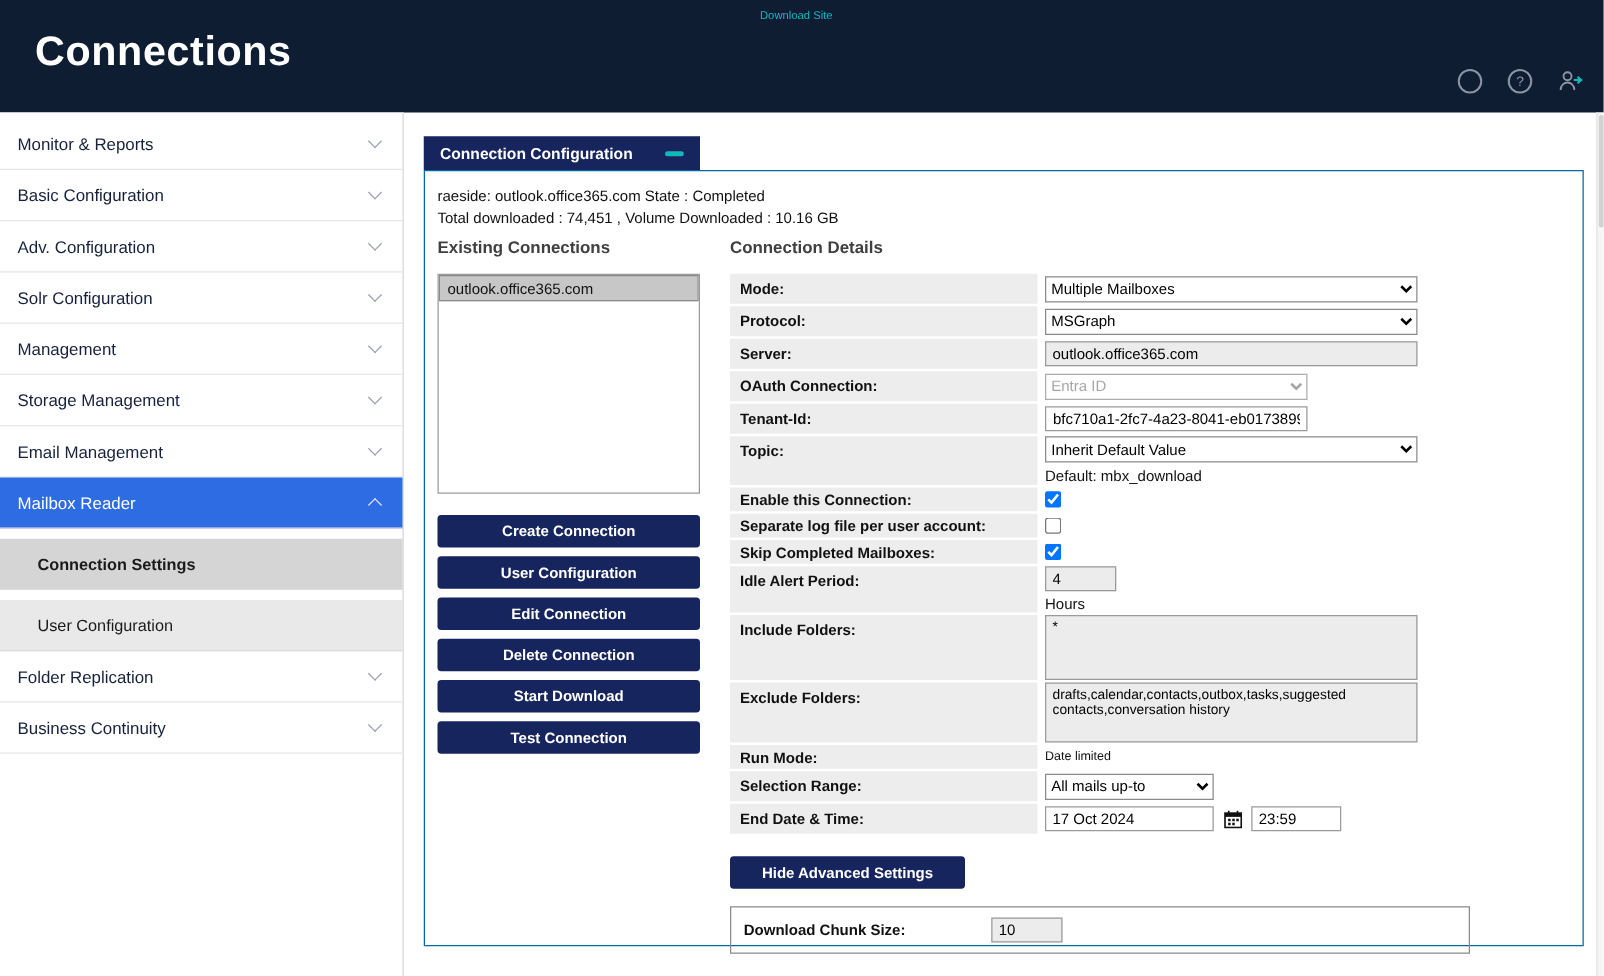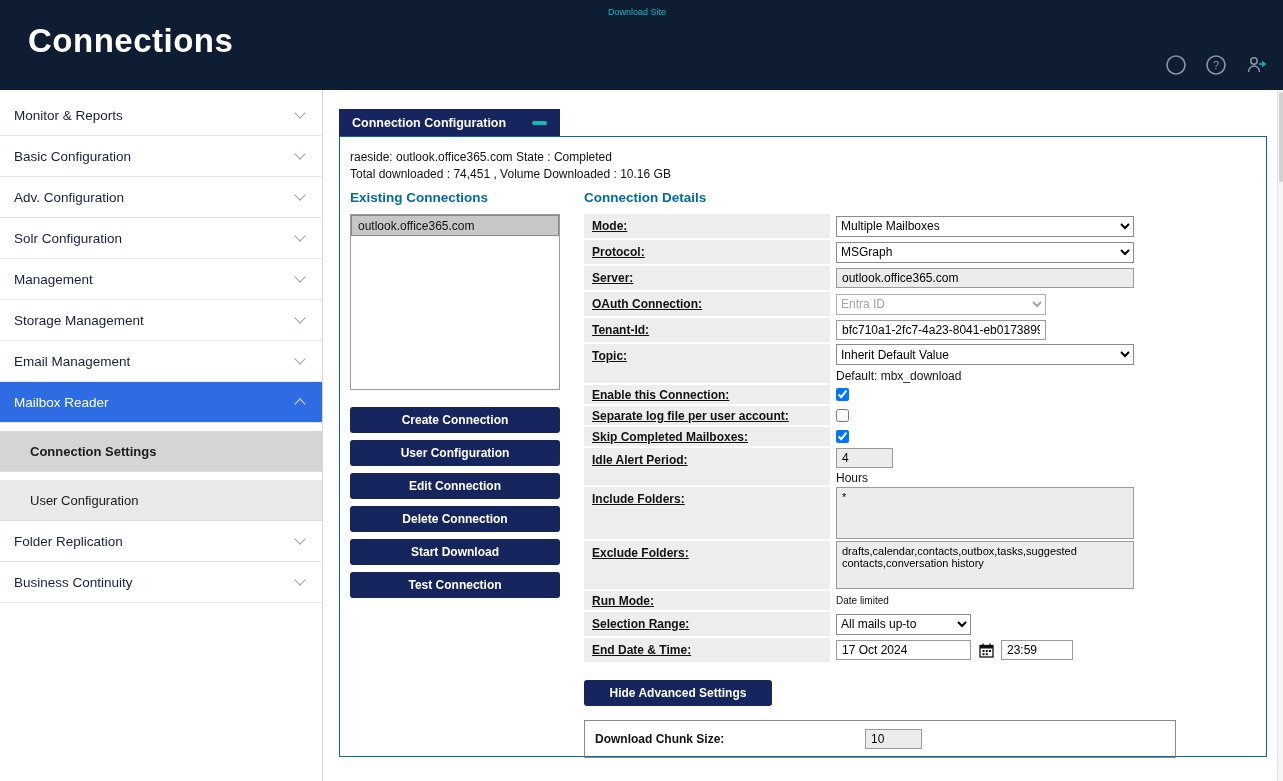--- a/index.html
+++ b/index.html
@@ -30,53 +30,53 @@
   .nav-sub.other  { background:#e9e9e9; }
 
   
   .tab { position:absolute; left:339px; top:109px; width:221px; height:27px; background:#17255f; color:#fff;
          display:flex; align-items:center; justify-content:space-between; padding:0 13px; font-size:12.5px; font-weight:bold; cursor:pointer; }
   .collapse { width:15px; height:4px; background:#14b8b8; border-radius:2px; cursor:pointer; }
   .panel { position:absolute; left:339px; top:136px; width:928px; height:621px; border:1px solid #0369a1; background:#fff; }
   .status1 { position:absolute; left:10px; top:13px; font-size:12px; }
   .status2 { position:absolute; left:10px; top:30px; font-size:12px; }
 
-  .colhead { margin:0 0 9px 0; font-size:13.5px; color:#0369a1; font-weight:bold; }
+  .colhead { margin:0 0 14px 0; font-size:13.5px; color:#404040; font-weight:bold; }
 
   .leftcol { position:absolute; left:10px; top:53px; width:210px; }
   .listbox { width:210px; height:176px; border:1px solid #9a9a9a; background:#fff; overflow:hidden; margin-bottom:17px; }
   .listitem { font-size:12px; padding:3px 6px; cursor:default; }
   .listitem.sel { background:#c7c7c7; }
   .navybtn { display:block; width:210px; height:26px; margin-bottom:7px; background:#17255f; color:#fff;
              font-weight:bold; font-size:12px; border:none; border-radius:3px; cursor:pointer; font-family:inherit; }
 
   .rightcol { position:absolute; left:244px; top:53px; width:600px; }
   .frow { display:flex; margin-bottom:2px; align-items:stretch; }
-  .flabel { width:246px; min-width:246px; background:#ededed; font-size:12px; font-weight:bold; padding:5px 8px;text-decoration:underline; }
+  .flabel { width:246px; min-width:246px; background:#ededed; font-size:12px; font-weight:bold; padding:5px 8px; }
   .slim .flabel { padding:2.5px 8px; }
   .ffield { margin-left:6px; display:flex; flex-direction:column; justify-content:center; }
   .ffield.hrow { flex-direction:row; align-items:center; gap:6px; }
 
   .sel { font-family:inherit; font-size:12px; height:21px; border:1px solid #8b8b8b; background:#fff; }
   .w298 { width:298px; } .w210 { width:210px; } .w135 { width:135px; }
   .txt { font-family:inherit; font-size:12px; height:20px; border:1px solid #9a9a9a; padding:1px 5px; background:#fff; }
   .gray { background:#ececec; }
   .txtarea { width:298px; background:#ececec; border:1px solid #9a9a9a; font-family:inherit; font-size:11px;
              padding:3px 5px; resize:none; }
   .h52 { height:52px; } .h48 { height:48px; }
   .note { font-size:12px; margin-top:4px; }
   .unit { font-size:12px; margin-top:3px; }
   .plain { font-size:10px; }
   .cbx { width:13px; height:13px; margin:2px 0; }
   .calbtn { width:18px; height:18px; display:inline-flex; align-items:center; justify-content:center; cursor:pointer; }
 
   .advbtn { margin-top:16px; width:188px; height:26px; background:#17255f; color:#fff; font-weight:bold;
             font-size:12px; border:none; border-radius:3px; cursor:pointer; font-family:inherit; }
   .advbox { margin-top:14px; width:592px; border:1px solid #8a8a8a; padding:8px 8px 8px 10px; display:flex; align-items:center; }
-  .advlabel { width:270px; font-size:12px; font-weight:bold; }
+  .advlabel { width:198px; font-size:12px; font-weight:bold; }
   .w57 { width:57px; }
 
   .scroll-strip { position:absolute; right:0; top:90px; width:6px; bottom:0; background:#f5f5f5; border-left:1px solid #e3e3e3; }
   .scroll-thumb { width:4px; height:90px; background:#d2d2d2; border-radius:2px; margin:2px auto 0 auto; }
 </style>
 </head>
 <body>
 
 <header class="app-header">
   <span class="top-link">Download Site</span>

